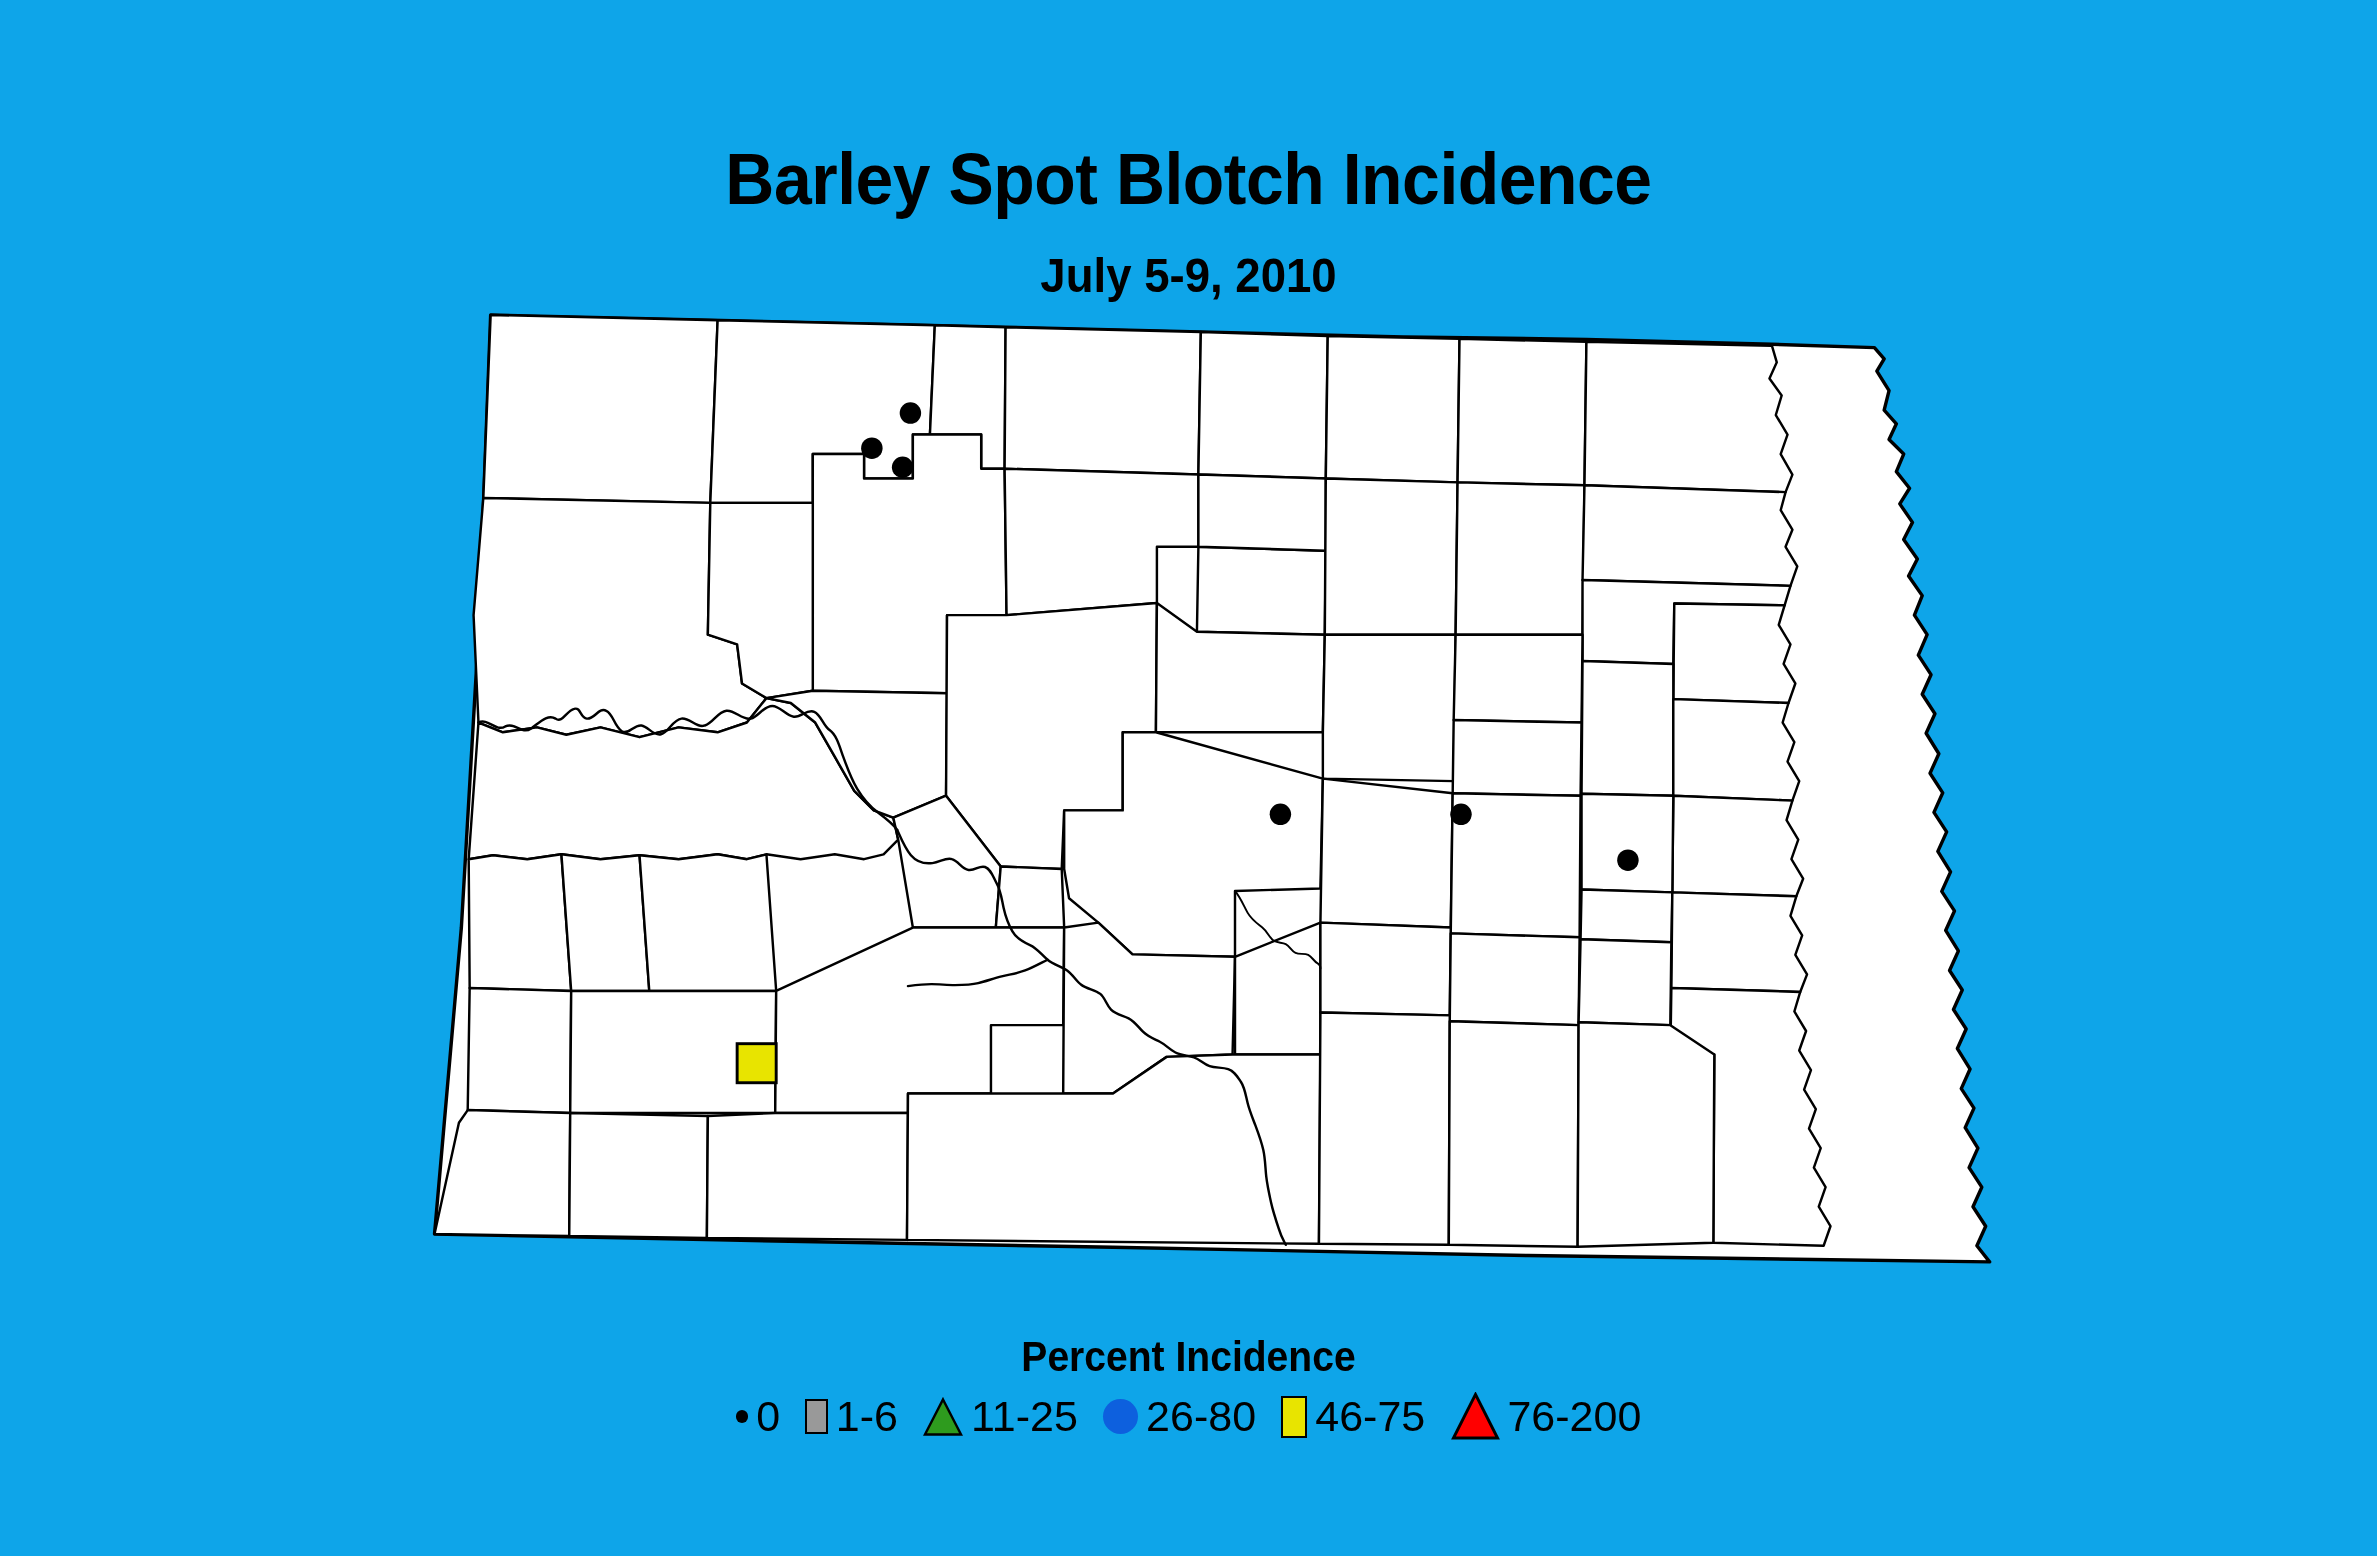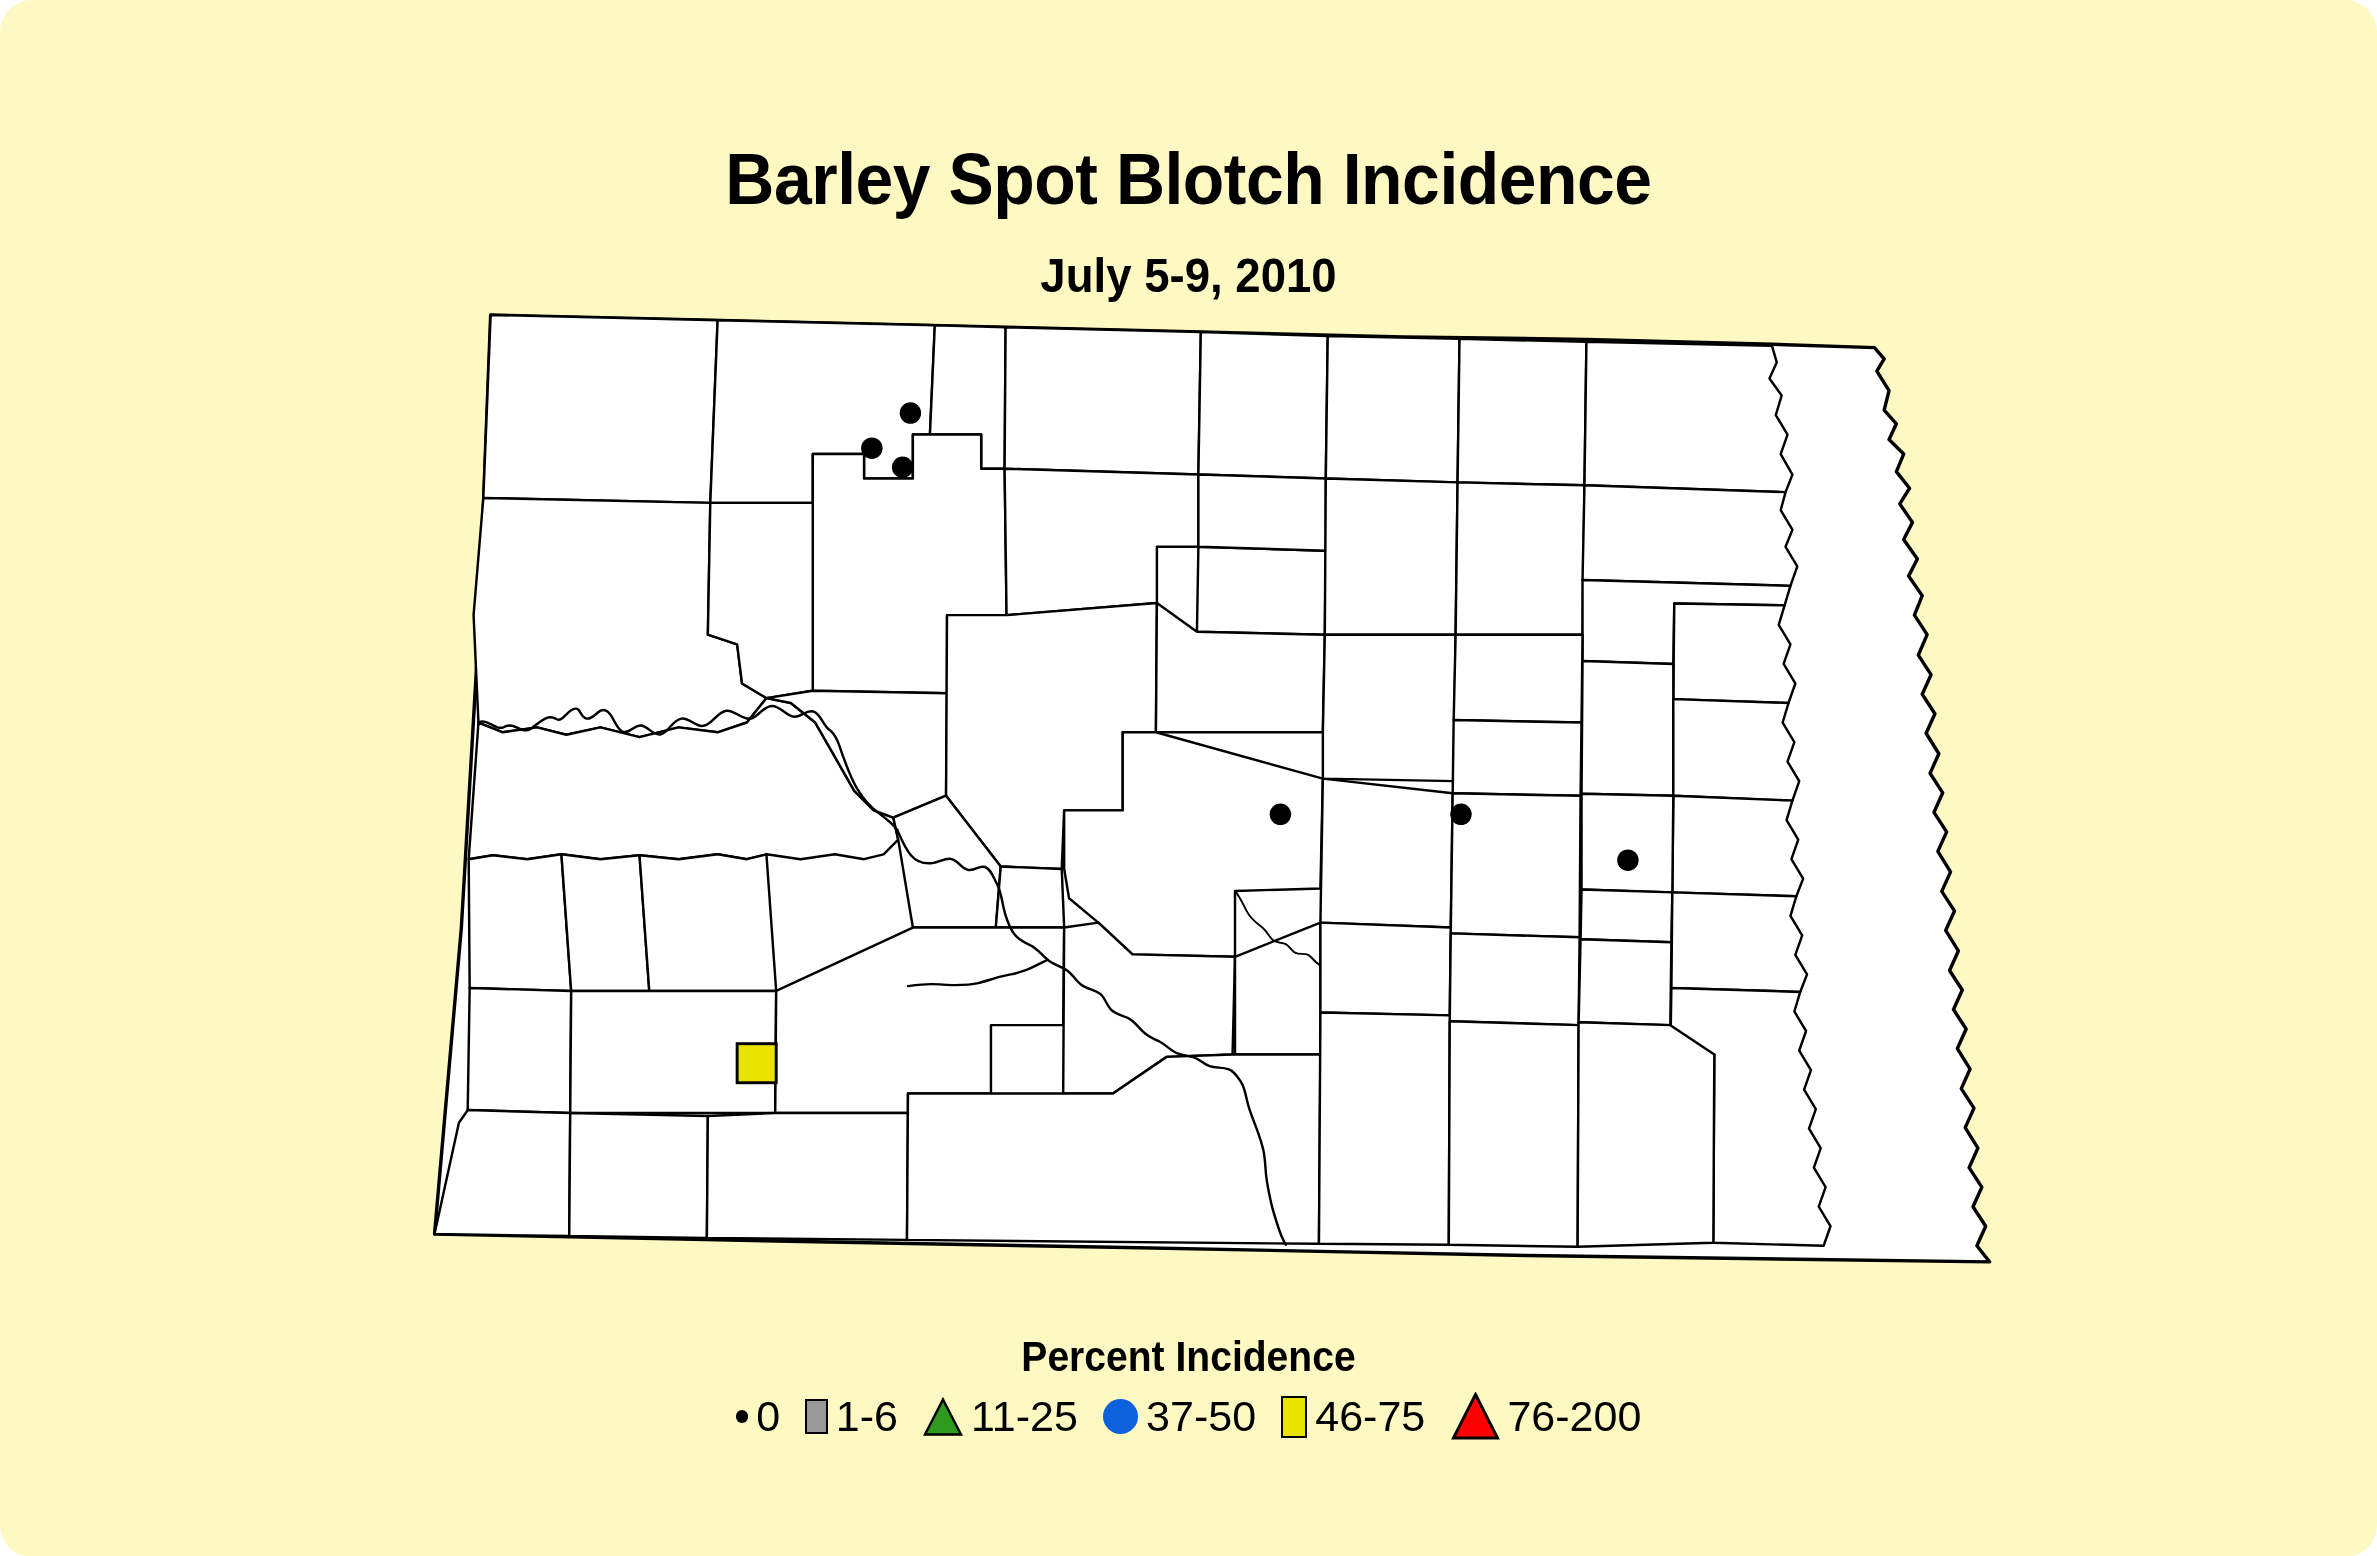--- a/index.html
+++ b/index.html
@@ -10,22 +10,21 @@
   body {
     width: 2377px;
     height: 1557px;
     font-family: "Liberation Sans", sans-serif;
     position: relative;
     overflow: hidden;
   }
   .page {
     position: absolute;
     inset: 0;
-    background: #fef9c3;
-    border-radius: 32px;
+    background: #0ea5e9;
   }
   .title {
     position: absolute;
     top: 141px;
     left: 0;
     width: 100%;
     text-align: center;
     font-family: "Liberation Sans", sans-serif;
     font-weight: bold;
     font-size: 73px;
@@ -350,21 +349,21 @@
 
     <div class="legend-item">
       <svg class="sym sym-tri" width="40" height="40" viewBox="0 0 82 82">
         <polygon points="41,5 78,77 4,77" fill="#2E9B1E" stroke="#000000" stroke-width="5"></polygon>
       </svg>
       <span class="legend-label">11-25</span>
     </div>
 
     <div class="legend-item">
       <span class="sym sym-circle-blue"></span>
-      <span class="legend-label">37-50</span>
+      <span class="legend-label">26-80</span>
     </div>
 
     <div class="legend-item">
       <span class="sym sym-square-yellow"></span>
       <span class="legend-label">46-75</span>
     </div>
 
     <div class="legend-item">
       <svg class="sym sym-tri" width="49" height="49" viewBox="0 0 100 100">
         <polygon points="50,5 95,94 5,94" fill="#FF0000" stroke="#000000" stroke-width="6"></polygon>

